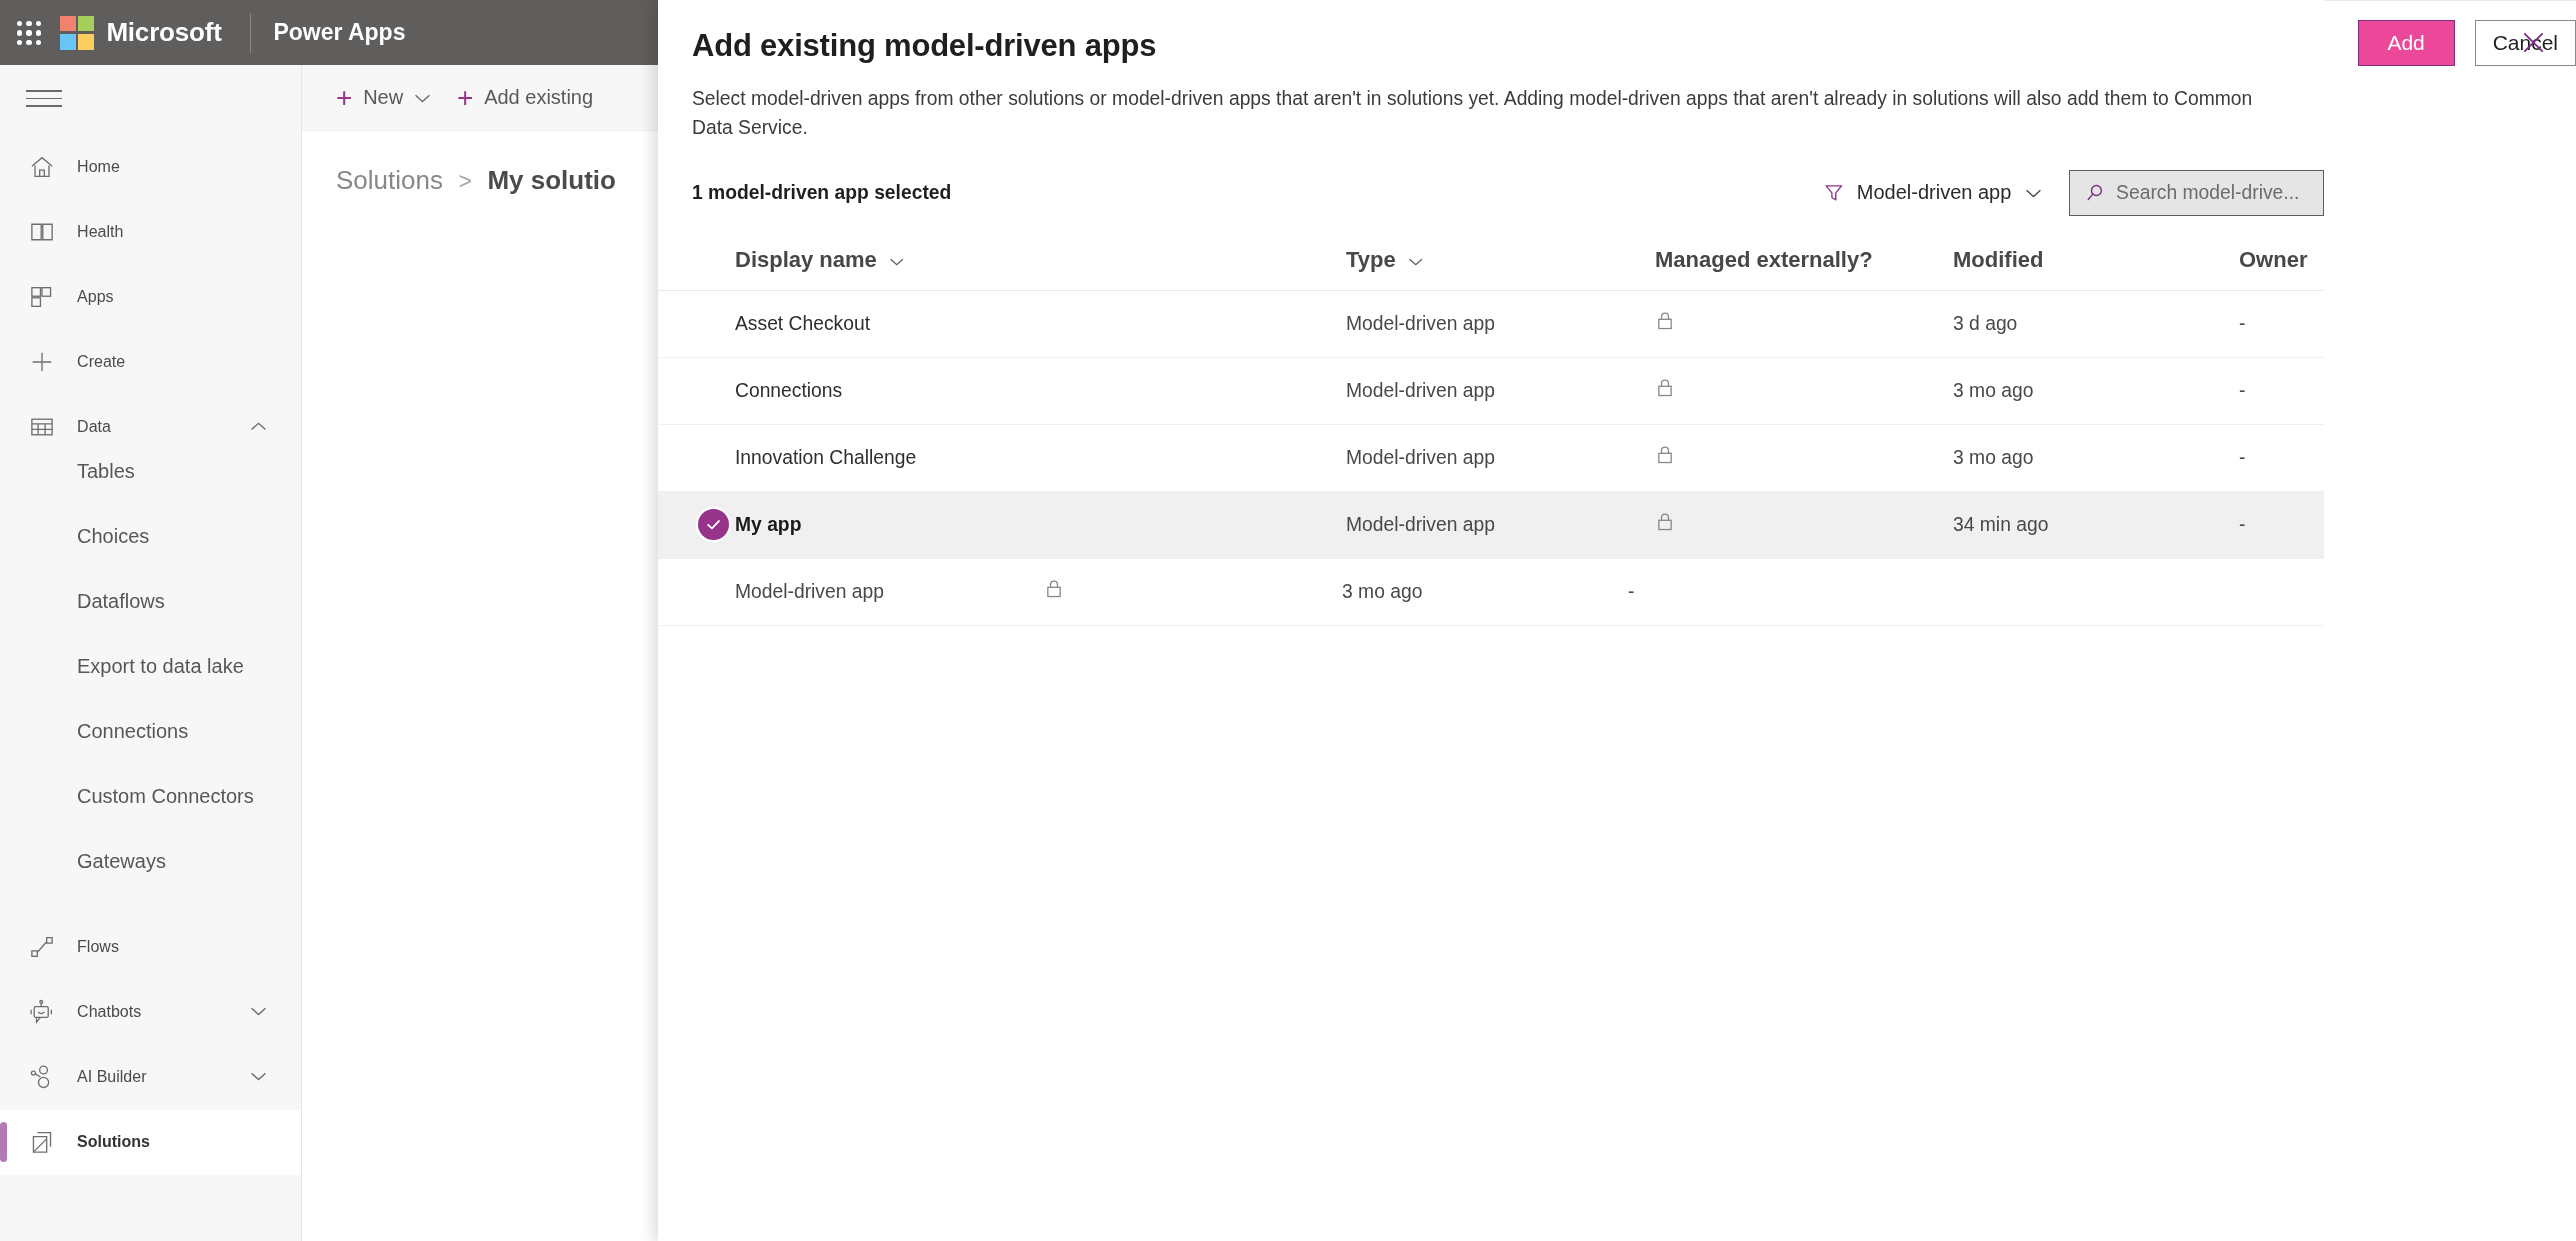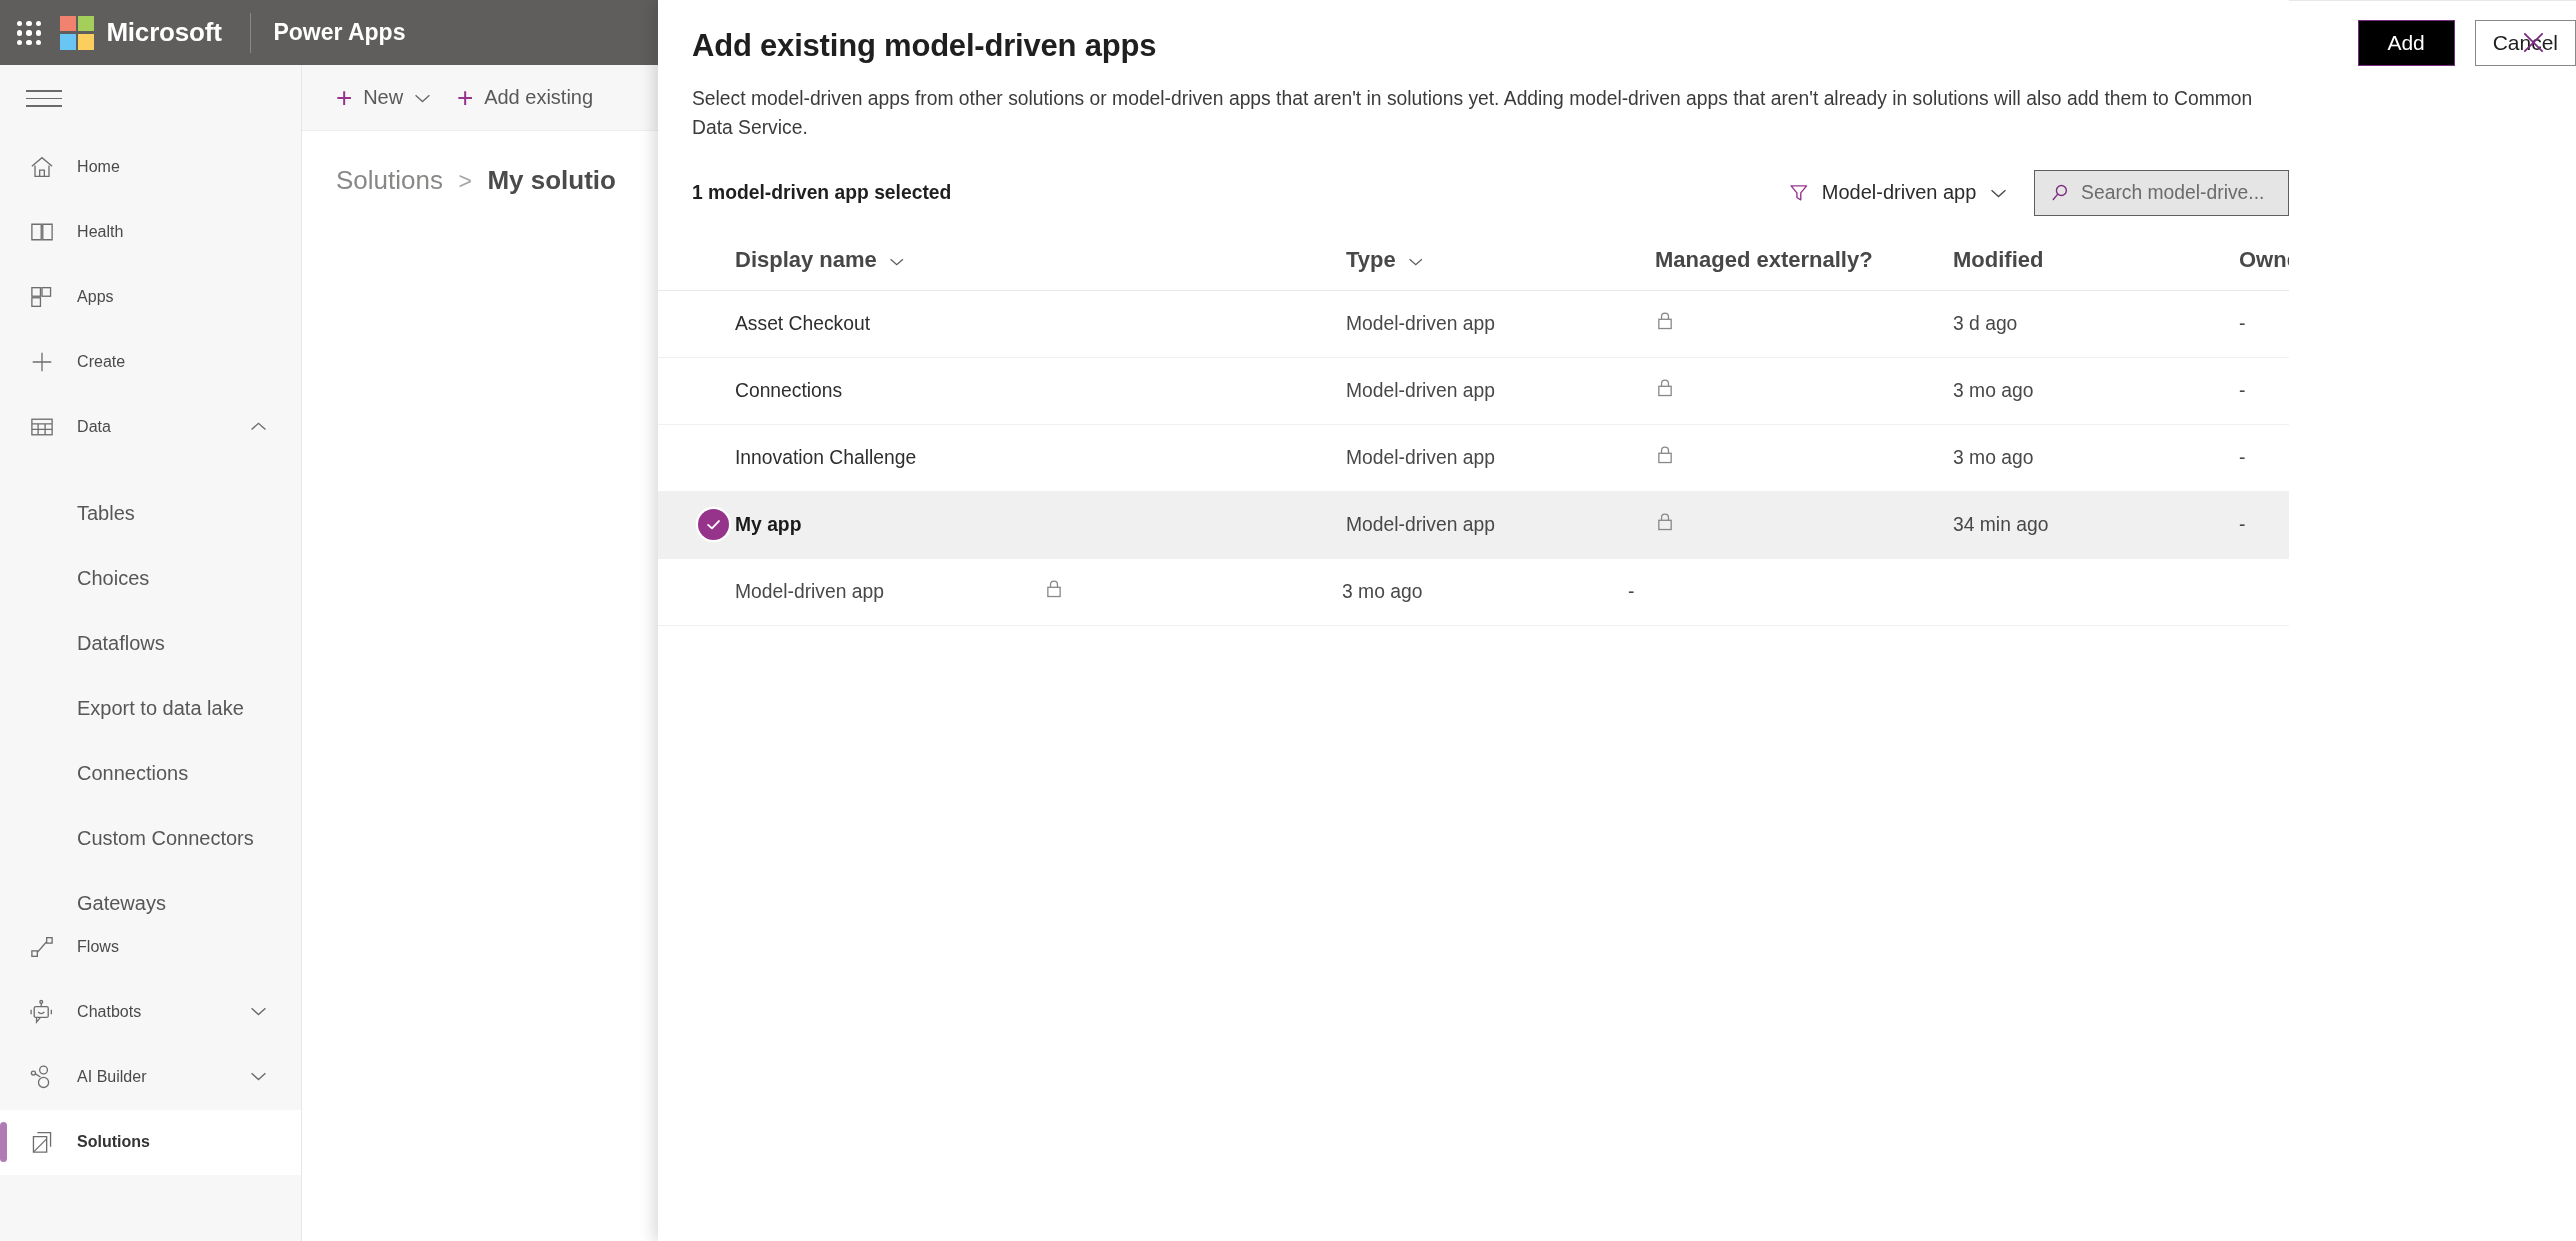--- a/index.html
+++ b/index.html
@@ -48,21 +48,21 @@
   .nav-item .nav-ico { width:32.5px; height:32.5px; flex:0 0 32.5px; margin-right:18.6px;
      display:flex; align-items:center; justify-content:center; }
   .nav-item .nav-ico svg { display:block; }
   .nav-item .nav-label { white-space:nowrap; }
   .nav-item.selected { background:#ffffff; font-weight:600; color:#333; }
   .nav-item.selected::before {
     content:""; position:absolute; left:0; top:12.4px; bottom:12.4px; width:7px;
     border-radius:3.9px; background:#b07ab4;
   }
   .nav-sub {
-    display:flex; align-items:flex-end; height:65px; padding-left:77px;
+    display:flex; align-items:flex-start; height:65px; padding-left:77px;
     font-size:20px; color:#575757; cursor:pointer;
   }
   .chev-right { margin-left:auto; margin-right:34px; }
 
   
   .main {
     position:absolute; left:302px; top:65px; right:0; bottom:0; background:#fff;
   }
   .cmdbar {
     height:66px; background:#f7f7f7; display:flex; align-items:center;
@@ -149,21 +149,21 @@
   
   .dlg-footer {
     flex:0 0 auto; height:85px; border-top:0.8px solid #e8e8e8;
     display:flex; align-items:center; padding-left:34px;
   }
   .btn {
     height:46px; min-width:97px; font-size:21px; font-family:"Liberation Sans", sans-serif;
     display:flex; align-items:center; justify-content:center; cursor:pointer;
     padding:0 17px;
   }
-  .btn-primary { background:#000000; color:#fff; border:0.8px solid #7c2d83;margin-left:35px; }
+  .btn-primary { background:#ec4899; color:#fff; border:0.8px solid #7c2d83; }
   .btn-default { background:#fff; color:#1f1f1f; border:0.8px solid #8a8886; margin-left:20px; }
 </style>
 </head>
 <body>
 
 <div id="root">
 
   <div class="app-suite-bar">
     <div class="waffle">
       <i></i>

